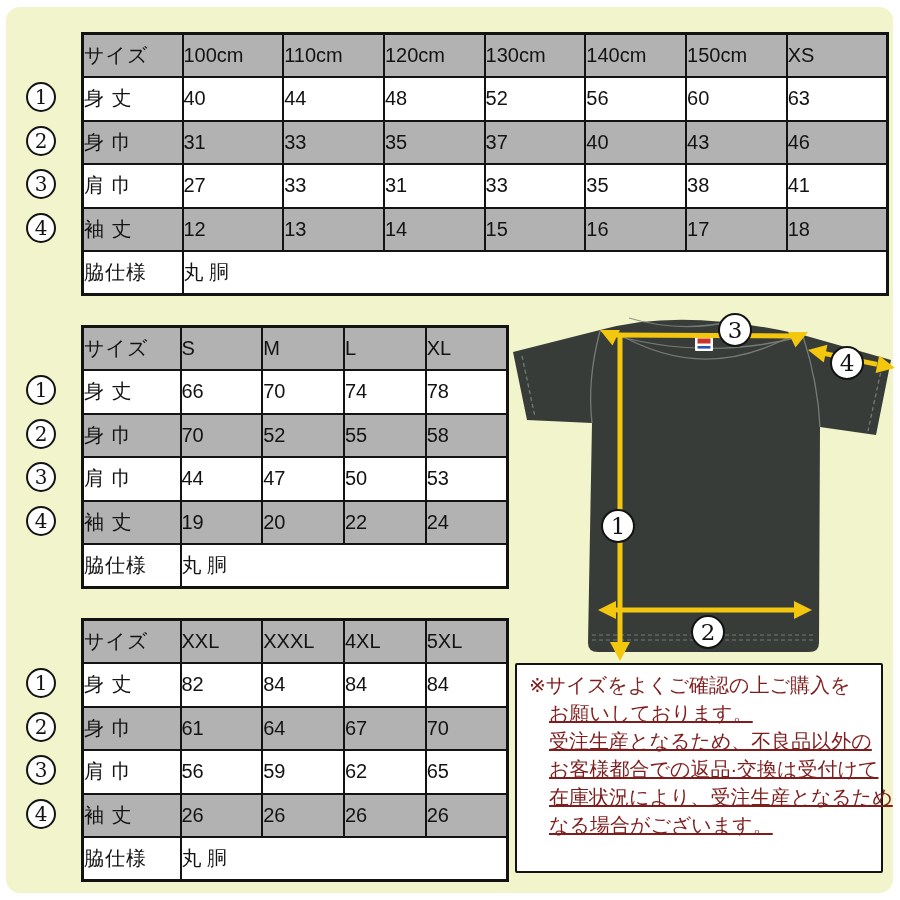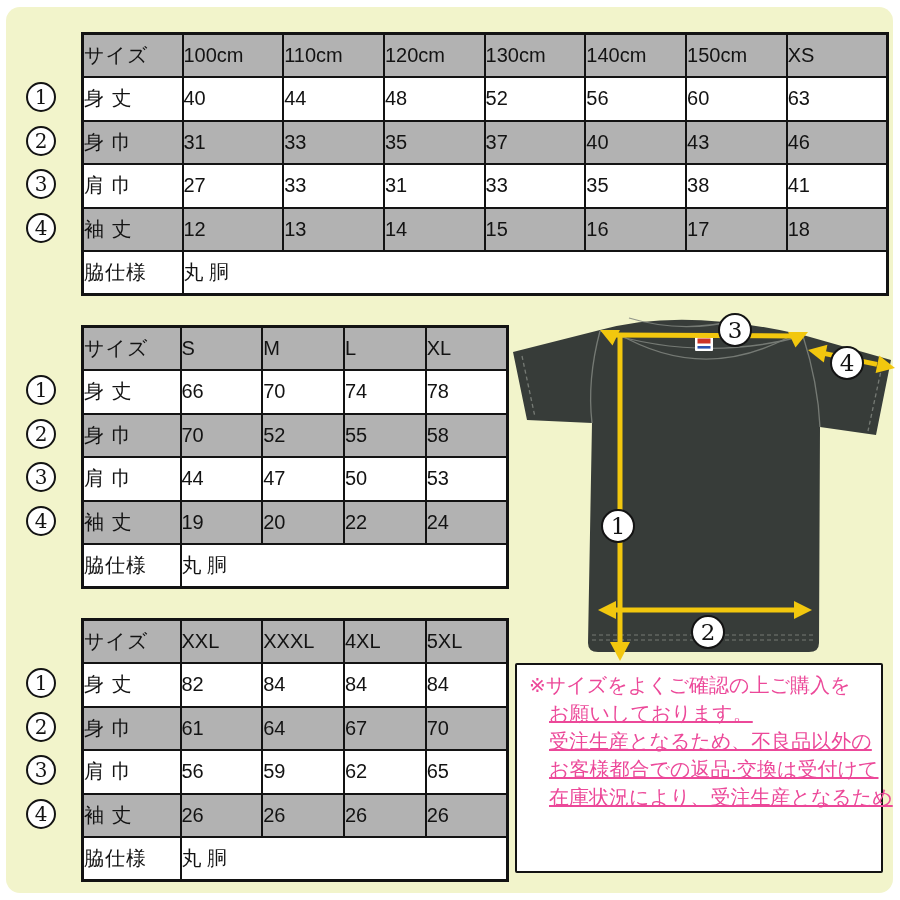--- a/index.html
+++ b/index.html
@@ -23,21 +23,21 @@
   .t3{left:65px;top:618px;width:428px;height:261px;}
 
   .marker{position:absolute;width:30px;height:30px;box-sizing:border-box;border:2px solid var(--ink);
     border-radius:50%;background:#fff;display:flex;align-items:center;justify-content:center;
     font-family:"DejaVu Serif","Liberation Serif",serif;font-size:20px;line-height:1;}
 
   .tshirt{position:absolute;left:505px;top:305px;}
 
   .note{position:absolute;left:515px;top:663px;width:368px;height:210px;box-sizing:border-box;
     background:#ffffff;border:2px solid var(--ink);border-radius:2px;padding:6px 8px 6px 12px;
-    font-size:20px;line-height:28px;color:#ec4899;}
+    font-size:20px;line-height:28px;color:#7f1d1d;}
   .note-line{white-space:nowrap;}
   .note-line.indent{padding-left:20px;text-decoration:underline;}
 
   .circ-digit{font-family:"DejaVu Serif","Liberation Serif",serif;font-size:23px;fill:var(--ink);}
 </style>
 </head>
 <body>
 
 <div class="canvas">
   <div class="bg"></div>
@@ -276,14 +276,15 @@
       <text class="circ-digit" x="203" y="335" text-anchor="middle">2</text>
     </g>
   </svg>
 
   <div class="note">
       <div class="note-line">※サイズをよくご確認の上ご購入を</div>
       <div class="note-line indent">お願いしております。</div>
       <div class="note-line indent">受注生産となるため、不良品以外の</div>
       <div class="note-line indent">お客様都合での返品·交換は受付けて</div>
       <div class="note-line indent">在庫状況により、受注生産となるため</div>
+      <div class="note-line indent">なる場合がございます。</div>
     </div>
 </div>
 
 </body></html>

